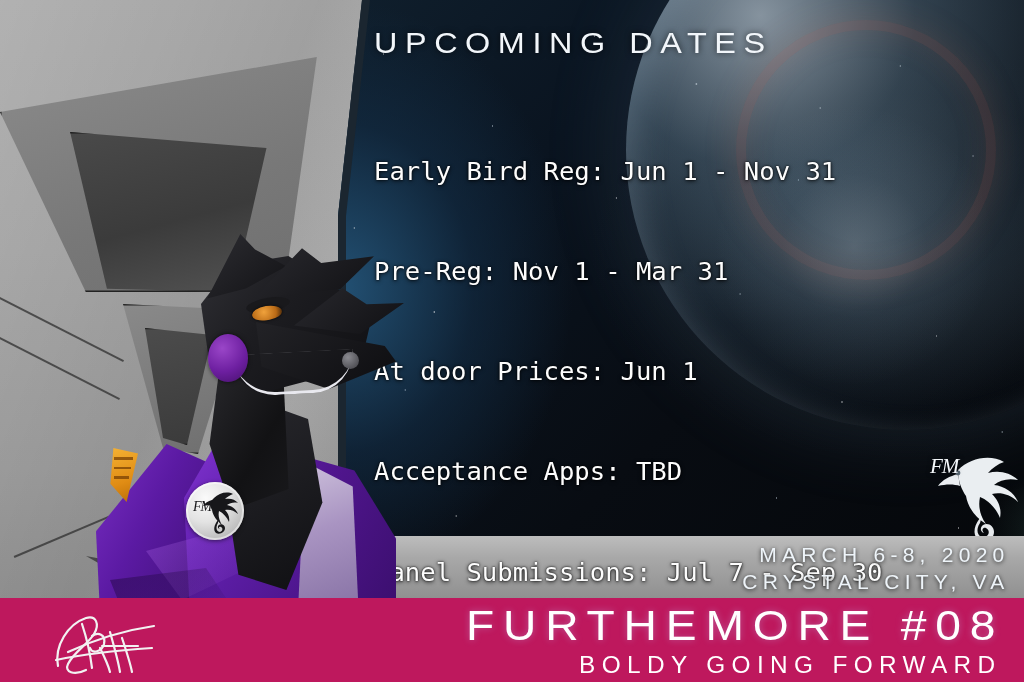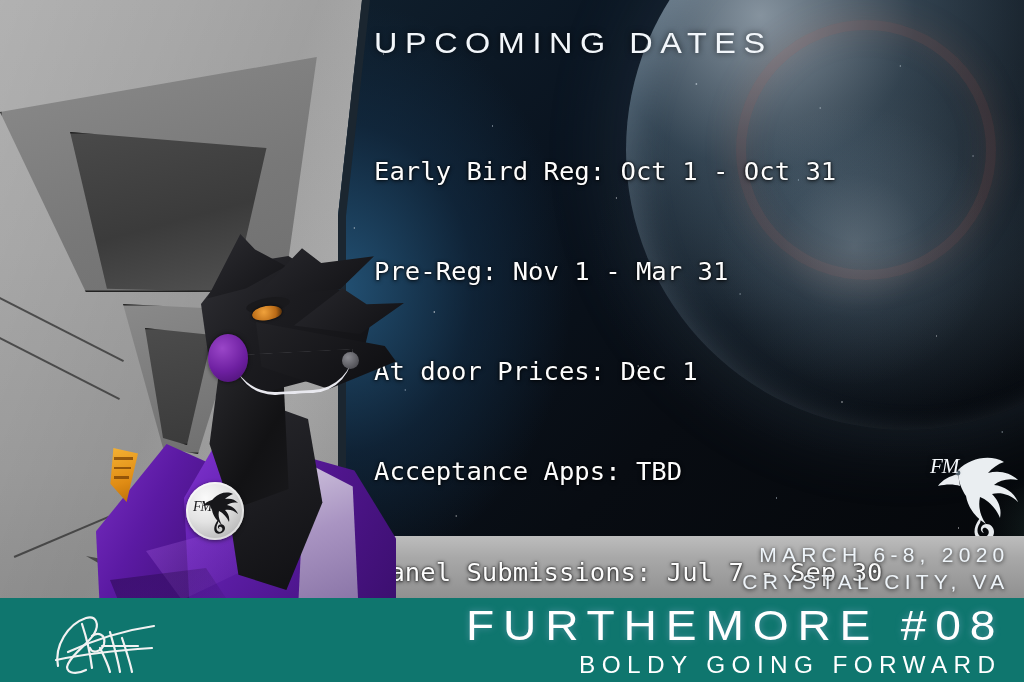--- a/index.html
+++ b/index.html
@@ -288,21 +288,21 @@
     box-shadow:0 1px 4px rgba(0,0,0,.55), inset 0 0 0 2px rgba(255,255,255,.5);
   }
   .badge .bfm {
     position:absolute; left:7px; top:17px;
     font-family:"Liberation Serif", serif; font-style:italic;
     font-size:14px; color:#17171a; letter-spacing:-1px;
   }
 
   
   .banner {
-    position:absolute; left:0; bottom:0; width:1024px; height:84px; background:#0f766e;
+    position:absolute; left:0; bottom:0; width:1024px; height:84px; background:#be185d;
   }
   .banner-title {
     position:absolute; right:20px; top:4px;
     font-family:"Liberation Sans", sans-serif;
     font-size:42px; letter-spacing:8px; color:#ffffff;
     transform:scaleX(1.1); transform-origin:right center;
     text-shadow:0 0 7px rgba(190,200,255,.35);
   }
   .banner-sub {
     position:absolute; right:22px; top:54px;
@@ -361,23 +361,23 @@
     <span class="fmtext">FM</span>
   </div>
 
   <div class="sill-dark"></div>
   <div class="sill"></div>
   <div class="sill-wedge"></div>
 
   <div class="panel">
     <div class="panel-title">UPCOMING DATES</div>
     <div class="dates">
-      <span class="row">Early Bird Reg: Oct 1 - Oct 31</span>
+      <span class="row">Early Bird Reg: Jun 1 - Nov 31</span>
       <span class="row">Pre-Reg: Nov 1 - Mar 31</span>
-      <span class="row">At door Prices: Dec 1</span>
+      <span class="row">At door Prices: Jun 1</span>
       <span class="row">Acceptance Apps: TBD</span>
       <span class="row">Panel Submissions: Jul 7 - Sep 30</span>
       <span class="row">Panel Acceptance emails: By Oct 31</span>
       
       
       
       
       
     </div>
     <div class="meta">

